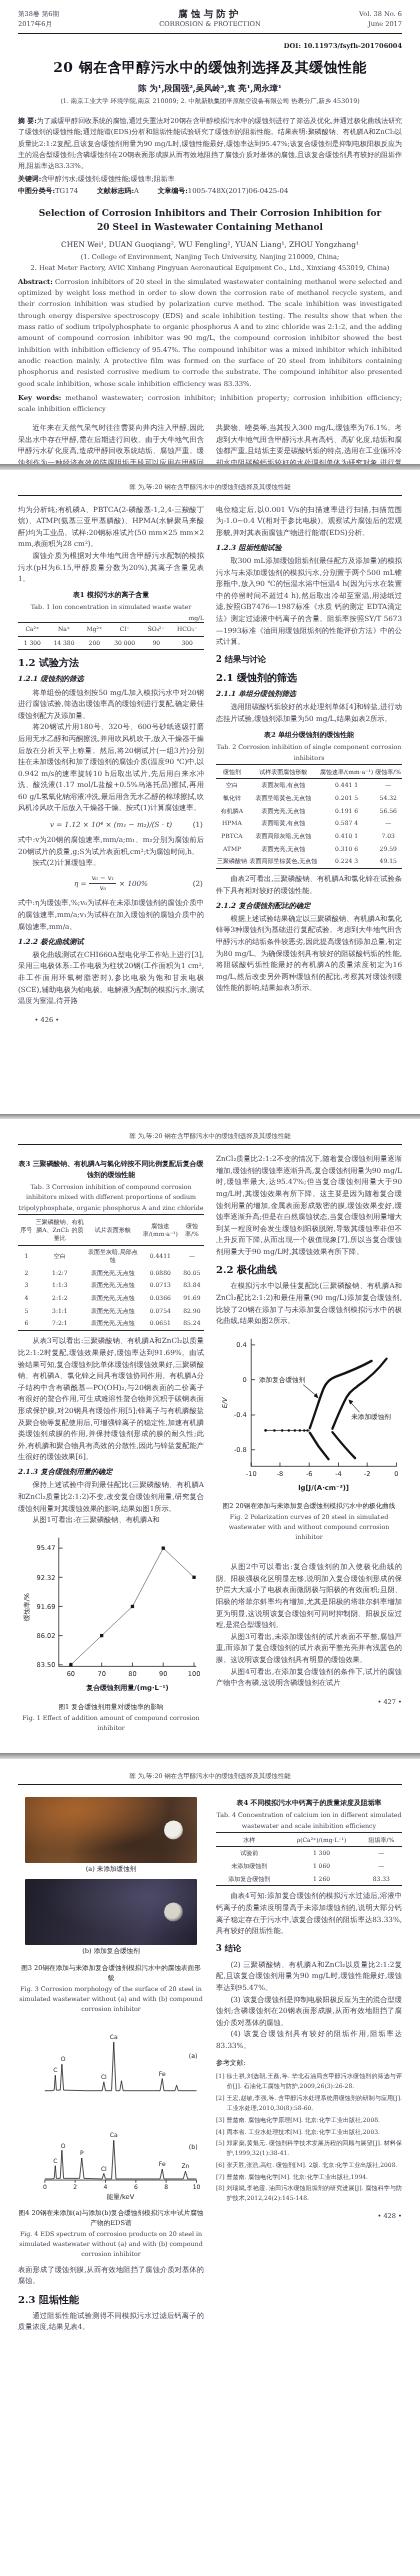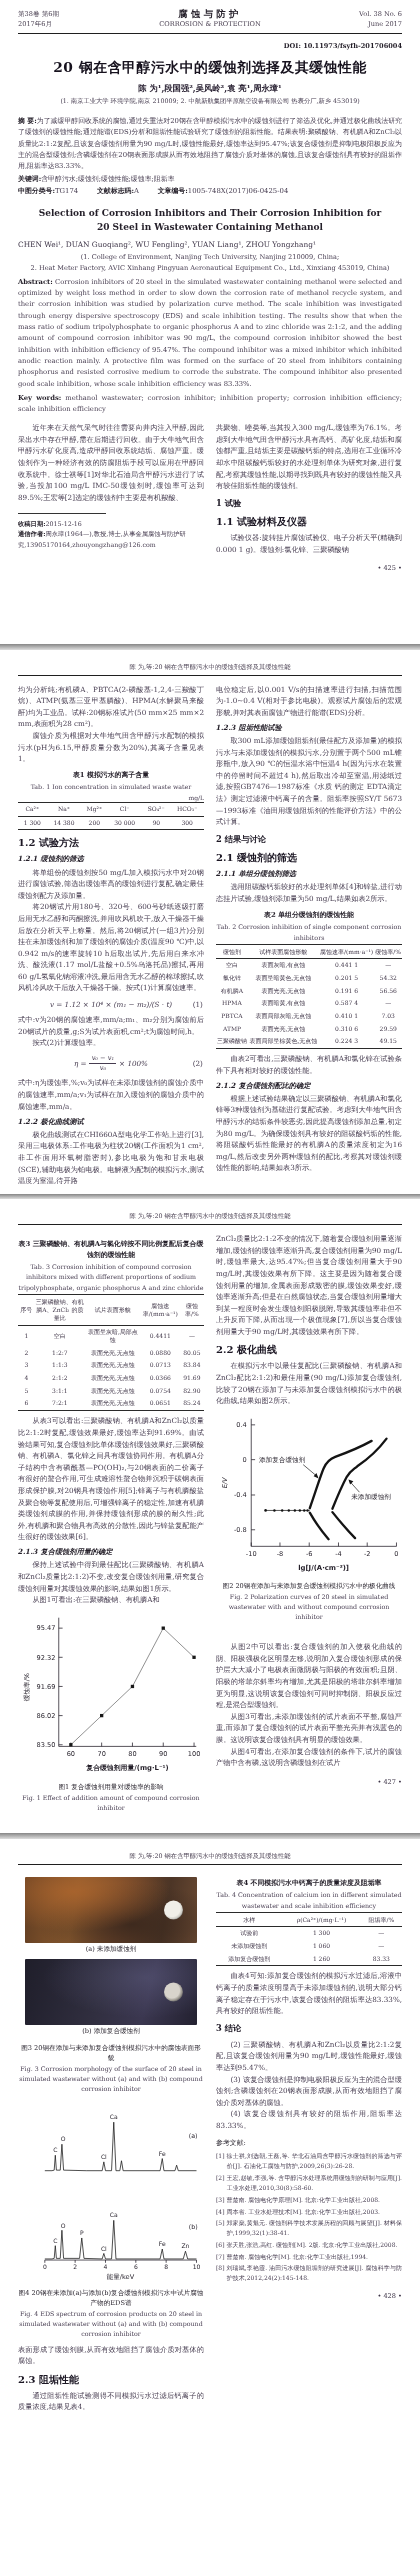--- a/index.html
+++ b/index.html
@@ -1,35 +1,35 @@
 <!DOCTYPE html>
 <html style="font-size:8.8px"><head>
 <meta charset="utf-8">
 <style>
   html,body{margin:0;padding:0;}
   body{width:420px;background:#ffffff;font-family:"DejaVu Serif","Liberation Serif",serif;color:#463c50;}
   .page{position:relative;width:420px;box-sizing:border-box;padding:8.8px 18px 0;overflow:hidden;background:#fff;}
-  #page1{height:644px;} #page2{height:544px;} #page3{height:634px;} #page4{height:638px;}
+  #page1{height:464px;} #page2{height:644px;} #page3{height:634px;} #page4{height:638px;}
   .divider{height:5.5px;background:linear-gradient(180deg,#868686 0%,#aeaeae 45%,#dedede 100%);}
   
   .jhead{display:flex;justify-content:space-between;align-items:flex-start;font-size:6.6px;line-height:10.5px;color:#4a4052;}
   .jh-left,.jh-right{width:94px;}
   .jh-right{text-align:right;}
   .jh-center{text-align:center;flex:1;}
   .jname{font-size:9.4px;font-weight:bold;letter-spacing:3.3px;color:#241f29;}
   .jrule{border-bottom:1.7px solid #1f1f1f;margin-top:2.8px;}
   .doi{text-align:right;font-size:6.6px;font-weight:bold;margin:8.8px 0 2.2px;color:#241f29;}
   .title{text-align:center;font-size:13.8px;font-weight:bold;letter-spacing:0.6px;margin:8.8px 0 5.5px;color:#17121e;}
   .authors{text-align:center;font-size:8.3px;font-weight:bold;margin:5.5px 0 3.3px;color:#2b2334;}
   .affil{text-align:center;font-size:6.3px;margin:1.1px 0 10px;color:#463c50;}
   .abstract{font-size:6.9px;line-height:11.3px;text-align:justify;margin:1.1px 0;}
   .b{font-weight:bold;color:#241f29;}
   .meta-line .sp{margin-left:16.5px;}
   .en-title{text-align:center;font-size:9px;font-weight:bold;margin:10px 16.5px 3.3px;line-height:13.8px;color:#241f29;}
-  .en-authors{text-align:left;font-size:7.4px;margin:5.5px 0 2.2px;color:#3c3346;}
+  .en-authors{text-align:center;font-size:7.4px;margin:5.5px 0 2.2px;color:#3c3346;}
   .en-affil{text-align:center;font-size:6.6px;line-height:11px;color:#463c50;}
   .en-abs{font-size:6.8px;line-height:11.3px;text-align:justify;margin:3.3px 0 0;}
   .cols{display:flex;gap:12px;margin-top:6.6px;}
   .col{width:186px;}
   .p{font-size:7.2px;line-height:11.6px;text-align:justify;margin:0;}
   .ind{text-indent:2em;}
   .h1{font-size:8.3px;font-weight:bold;margin:6.6px 0 4.4px;color:#1c1724;}
   .h2{font-size:10px;font-weight:bold;margin:5.5px 0 3.3px;color:#1c1724;}
   .h3{font-size:7.2px;font-style:italic;margin:4.4px 0 2.2px;color:#241f29;}
   .fnrule{width:88px;border-top:0.8px solid #333;margin:10px 0 4.4px;}

